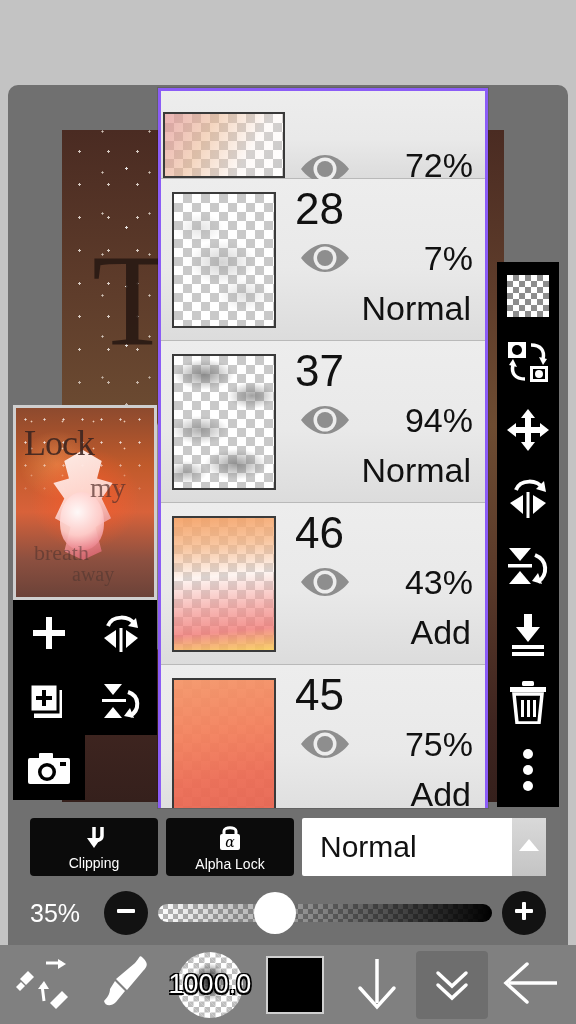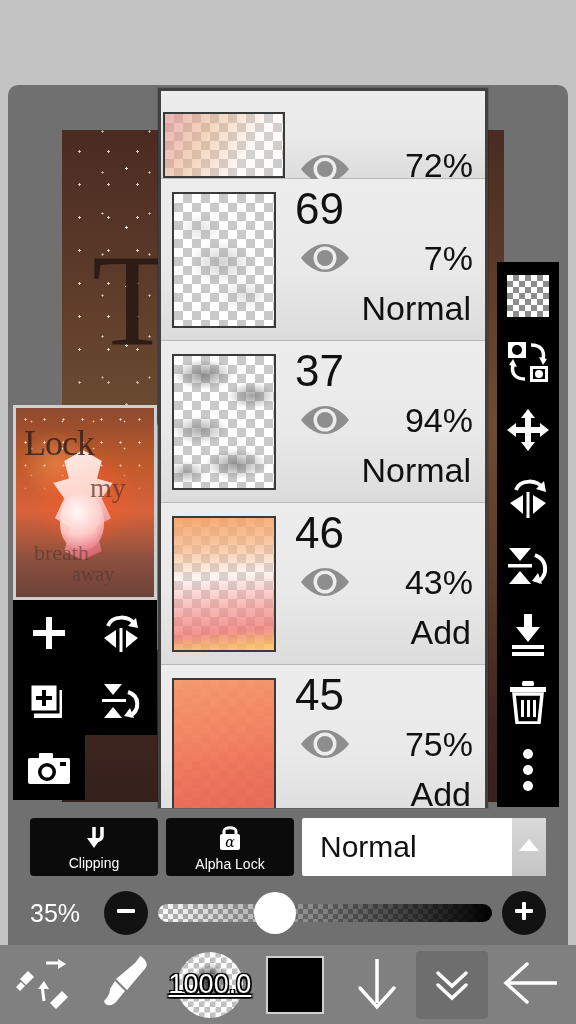--- a/index.html
+++ b/index.html
@@ -88,21 +88,21 @@
     border-radius:50% 50% 45% 45%;opacity:.9;}
   .ap-txt{position:absolute;font-family:"Liberation Serif","DejaVu Serif",serif;color:#3a2420;}
   #ap-t1{left:8px;top:14px;font-size:36px;letter-spacing:-1px;opacity:.88;}
   #ap-t2{left:74px;top:64px;font-size:28px;color:#55302c;opacity:.7;}
   #ap-t3{left:18px;top:132px;font-size:22px;color:#3a2a28;opacity:.45;}
   #ap-t4{left:56px;top:155px;font-size:20px;color:#40302c;opacity:.45;}
 
   
   #layer-panel{
     position:absolute;left:158px;top:88px;width:330px;height:720px;
-    background:#404040;box-sizing:border-box;padding:3px;
+    background:#8b5cf6;box-sizing:border-box;padding:3px;
     box-shadow:0 0 0 1px rgba(0,0,0,.12);
     overflow:hidden;
   }
   #layer-list{position:absolute;left:3px;top:3px;width:324px;}
   .layer-row{
     position:relative;display:flex;height:162px;box-sizing:border-box;
     background:linear-gradient(180deg,#ededed 0%,#e9e9e9 55%,#dcdcdc 100%);
     border-bottom:1px solid #b9b9b9;
   }
   .layer-row.first{height:88px;align-items:flex-end;}
@@ -179,21 +179,21 @@
   #bb-brushsize{width:86px;}
   #bb-brush-circle{position:absolute;left:50%;top:50%;transform:translate(-50%,-50%);
     width:66px;height:66px;border-radius:50%;overflow:hidden;
     background-image:
       radial-gradient(circle at 50% 45%,rgba(0,0,0,.95) 0%,rgba(0,0,0,.5) 16%,rgba(0,0,0,0) 38%),
       linear-gradient(45deg,#bdbdbd 25%,transparent 25%,transparent 75%,#bdbdbd 75%),
       linear-gradient(45deg,#bdbdbd 25%,transparent 25%,transparent 75%,#bdbdbd 75%);
     background-size:100% 100%,11px 11px,11px 11px;
     background-position:0 0,0 0,5.5px 5.5px;background-color:#fff;}
   #bb-size-text{position:relative;z-index:2;font-size:27px;color:#fff;
-    text-shadow:-1.5px -1.5px 0 #000,1.5px -1.5px 0 #000,-1.5px 1.5px 0 #000,1.5px 1.5px 0 #000;text-decoration:underline;}
+    text-shadow:-1.5px -1.5px 0 #000,1.5px -1.5px 0 #000,-1.5px 1.5px 0 #000,1.5px 1.5px 0 #000;}
   #bb-color{width:58px;height:58px;background:#000;border:2px solid #d0d0d0;box-sizing:border-box;}
   .bb-active{background:#6e6e6e;border-radius:4px;height:68px;}
   svg{pointer-events:none;}
 </style>
 </head>
 <body>
 
 <div class="app">
 
   <div id="editor-panel"></div>
@@ -291,21 +291,21 @@
             <div class="ly-mode">Add</div>
           </div>
         </div>
         <div class="layer-row">
           <div class="thumb-wrap">
             <div class="thumb">
               <div class="paint" style="background:radial-gradient(ellipse 48% 24% at 48% 52%,rgba(150,150,150,.42),rgba(150,150,150,0) 70%),radial-gradient(ellipse 34% 16% at 26% 26%,rgba(160,160,160,.28),rgba(160,160,160,0) 70%),radial-gradient(ellipse 36% 18% at 70% 76%,rgba(155,155,155,.30),rgba(155,155,155,0) 70%);"></div>
             </div>
           </div>
           <div class="layer-meta">
-            <div class="ly-num">69</div>
+            <div class="ly-num">28</div>
             <div class="ly-eye"><svg width="52" height="34" viewBox="0 0 52 34">
                 <path d="M26 3 C40 3, 50 17, 50 17 C50 17, 40 31, 26 31 C12 31, 2 17, 2 17 C2 17, 12 3, 26 3 Z" fill="#8e8e8e"></path>
                 <circle cx="26" cy="17" r="11.5" fill="#ededed"></circle>
                 <circle cx="26" cy="17" r="8" fill="#8e8e8e"></circle>
               </svg></div>
             <div class="ly-op">7%</div>
             <div class="ly-mode">Normal</div>
           </div>
         </div>
         <div class="layer-row">

